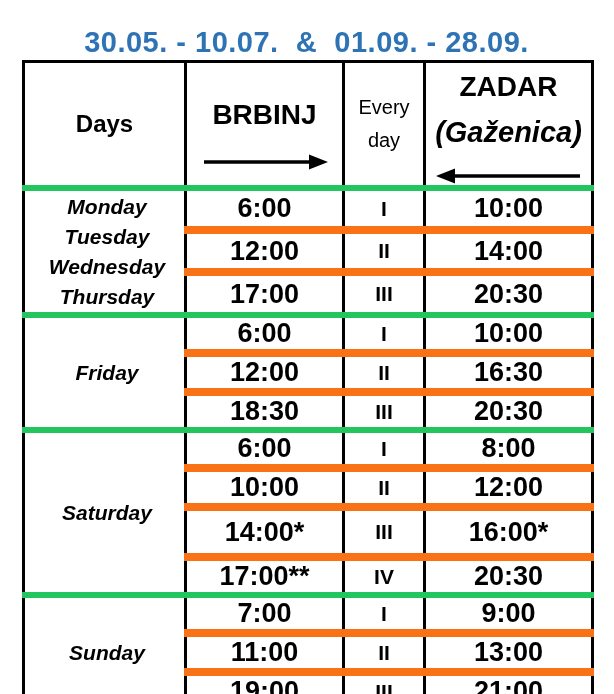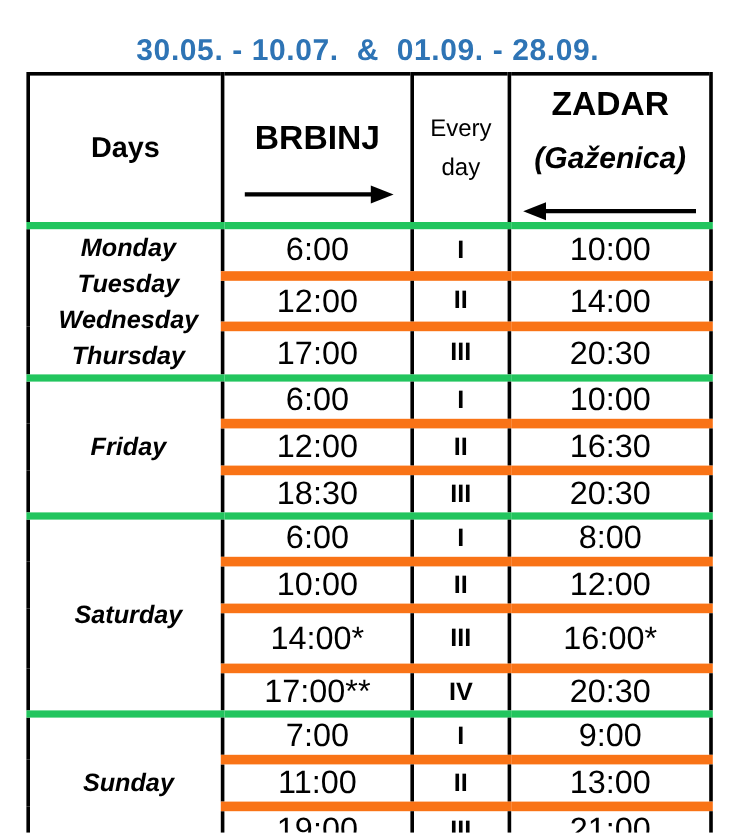--- a/index.html
+++ b/index.html
@@ -9,21 +9,21 @@
     height: 694px;
     background: #ffffff;
     font-family: "Liberation Sans", sans-serif;
     padding-top: 26px;
     overflow: hidden;
   }
   .title {
     width: 569px;
     margin-left: 22px;
     text-align: center;
-    font-size: 25px;
+    font-size: 29px;
     font-weight: bold;
     color: #2E74B5;
     white-space: pre;
     line-height: 32px;
     margin-bottom: 2px;
     letter-spacing: 0.5px;
   }
   table.schedule {
     border-collapse: collapse;
     table-layout: fixed;
@@ -54,21 +54,21 @@
   }
   .port-name {
     font-size: 28px;
     font-weight: bold;
     line-height: 32px;
   }
   .brbinj-inner { padding-top: 22px; }
   .brbinj-inner .arrow-wrap { margin-top: 22px; }
   .zadar-inner { padding-top: 8px; gap: 13px; }
   .port-sub {
-    font-size: 25px;
+    font-size: 29px;
     font-weight: bold;
     font-style: italic;
     line-height: 32px;
   }
   .zadar-inner .arrow-wrap { margin-top: 6px; }
   td.every-header {
     font-size: 20px;
     line-height: 33px;
   }
   
@@ -79,21 +79,21 @@
     vertical-align: middle;
     padding-left: 5px;
     font-size: 21px;
     font-weight: bold;
     font-style: italic;
     border-top: 3px solid #000;
   }
   td.day-cell .day-name { line-height: 30px; white-space: nowrap; }
   td.time-cell {
     font-size: 27px;
-    font-weight: normal;
+    font-weight: bold;
   }
   td.trip-cell {
     font-size: 21px;
     font-weight: bold;
   }
   .arrow-wrap { line-height: 0; }
 </style>
 </head>
 <body>
 

